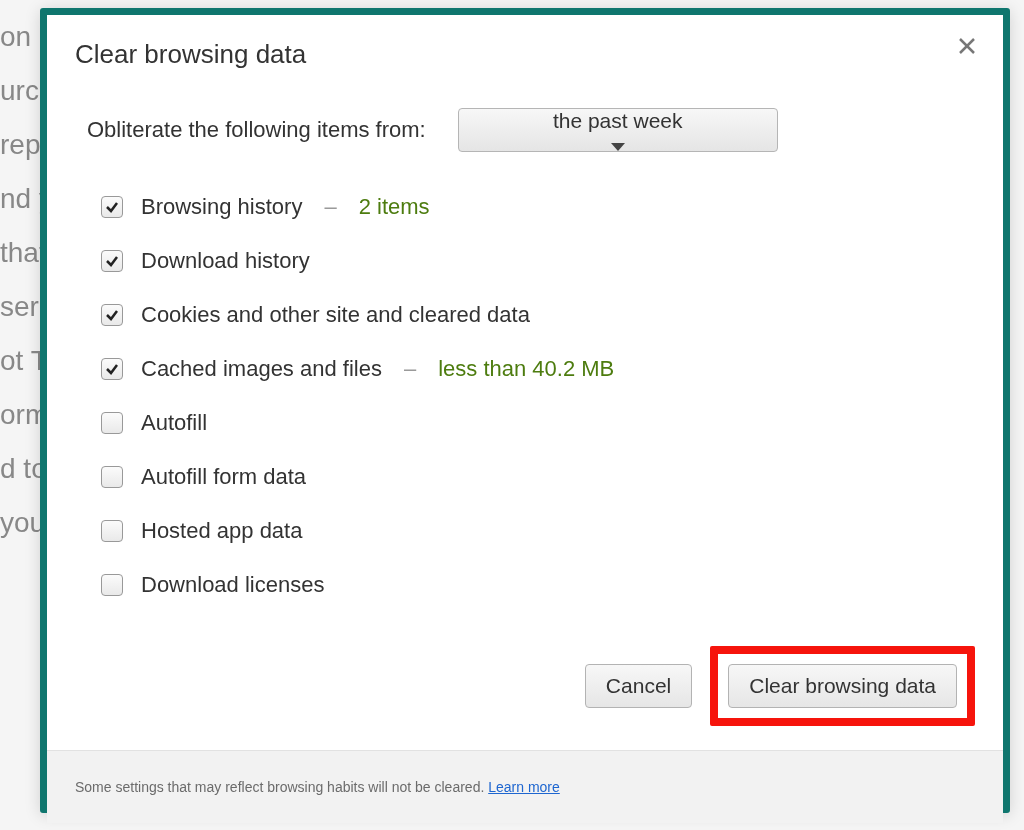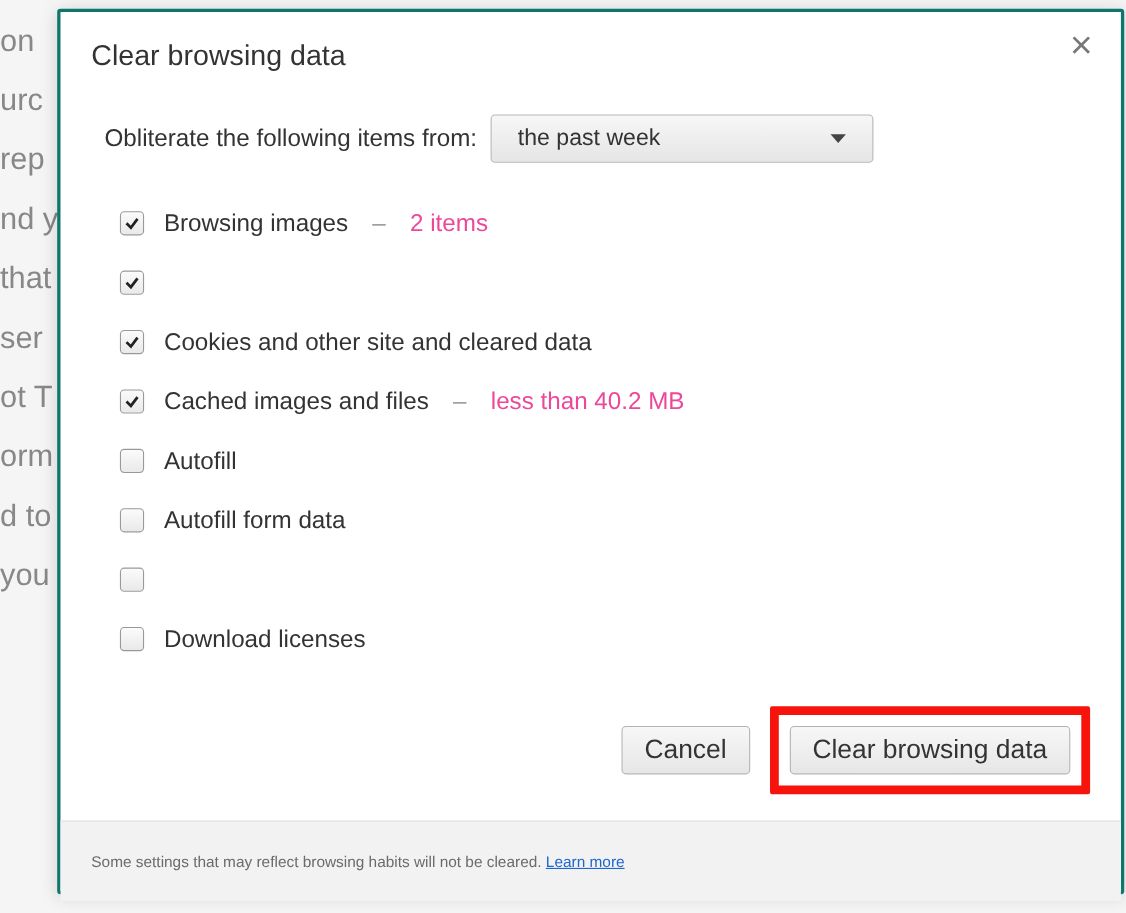--- a/index.html
+++ b/index.html
@@ -22,27 +22,26 @@
       z-index: 0;
     }
     .bg-text div { white-space: nowrap; }
     .dialog {
       position: absolute;
       left: 40px;
       top: 8px;
       width: 970px;
       height: 805px;
       background: #fff;
-      border: 3px solid #0f766e;
+      border: 7px solid #0f766e;
       border-radius: 3px;
       box-shadow: 0 2px 16px rgba(0,0,0,0.15);
       z-index: 10;
       display: flex;
       flex-direction: column;
-      margin-left: 12px;
     }
     .dialog-header {
       padding: 24px 28px 0 28px;
       position: relative;
     }
     .dialog-title {
       font-size: 26px;
       color: #333;
       font-weight: 400;
     }
@@ -58,40 +57,41 @@
       line-height: 28px;
       text-align: center;
     }
     .dialog-body {
       padding: 38px 28px 10px 40px;
       flex: 1;
     }
     .prompt-row {
       display: flex;
       align-items: center;
-      gap: 12px;
+      gap: 32px;
       margin-bottom: 28px;
     }
     .prompt-label {
       font-size: 22px;
       color: #333;
     }
     .dropdown {
       display: inline-flex;
       align-items: center;
       justify-content: space-between;
-      width: 348px;
+      width: 320px;
       height: 44px;
       padding: 0 24px;
       background: linear-gradient(#f7f7f7, #e5e5e5);
       border: 1px solid #b5b5b5;
       border-radius: 4px;
       font-size: 21px;
       color: #333;
       cursor: pointer;
+      flex-direction: column;
     }
     .dropdown .caret {
       width: 0; height: 0;
       border-left: 7px solid transparent;
       border-right: 7px solid transparent;
       border-top: 8px solid #444;
     }
     .check-list { margin-left: 14px; }
     .check-row {
       display: flex;
@@ -108,36 +108,36 @@
       border-radius: 4px;
       background: linear-gradient(#fbfbfb,#e9e9e9);
       display: inline-flex;
       align-items: center;
       justify-content: center;
       cursor: pointer;
       flex-shrink: 0;
     }
     .checkbox svg { display: none; }
     .checkbox.checked svg { display: block; }
-    .item-detail { color: #ec4899; text-align: center; }
+    .item-detail { color: #4d7c0f; text-align: center; }
     .sep { color: #9a9a9a; padding: 0 4px; }
     .button-row {
       display: flex;
       justify-content: flex-end;
       gap: 0;
       padding: 24px 28px 24px 28px;
       align-items: center;
     }
     .btn {
       height: 44px;
       padding: 0 20px;
       background: linear-gradient(#f7f7f7, #e6e6e6);
       border: 1px solid #b3b3b3;
       border-radius: 4px;
-      font-size: 24px;
+      font-size: 21px;
       color: #333;
       cursor: pointer;
     }
     .highlight-box {
       border: 8px solid #f6140c;
       border-radius: 2px;
       padding: 10px 10px;
       margin-left: 18px;
       display: inline-flex;
     }
@@ -189,30 +189,31 @@
         <span class="caret"></span>
       </div>
     </div>
     <div class="check-list" id="check-list">
         <div class="check-row">
           <span class="checkbox checked">
             <svg width="14" height="14" viewBox="0 0 14 14">
               <polyline points="2,7 6,11 12,3" fill="none" stroke="#222" stroke-width="2.5"></polyline>
             </svg>
           </span>
-          <span>Browsing images</span>
+          <span>Browsing history</span>
           <span class="sep">–</span>
           <span class="item-detail">2 items</span>
         </div>
         <div class="check-row">
           <span class="checkbox checked">
             <svg width="14" height="14" viewBox="0 0 14 14">
               <polyline points="2,7 6,11 12,3" fill="none" stroke="#222" stroke-width="2.5"></polyline>
             </svg>
           </span>
+          <span>Download history</span>
         </div>
         <div class="check-row">
           <span class="checkbox checked">
             <svg width="14" height="14" viewBox="0 0 14 14">
               <polyline points="2,7 6,11 12,3" fill="none" stroke="#222" stroke-width="2.5"></polyline>
             </svg>
           </span>
           <span>Cookies and other site and cleared data</span>
         </div>
         <div class="check-row">
@@ -228,20 +229,21 @@
         <div class="check-row">
           <span class="checkbox"></span>
           <span>Autofill</span>
         </div>
         <div class="check-row">
           <span class="checkbox"></span>
           <span>Autofill form data</span>
         </div>
         <div class="check-row">
           <span class="checkbox"></span>
+          <span>Hosted app data</span>
         </div>
         <div class="check-row">
           <span class="checkbox"></span>
           <span>Download licenses</span>
         </div>
       </div>
   </div>
 
   <div class="button-row">
     <button class="btn">Cancel</button>

